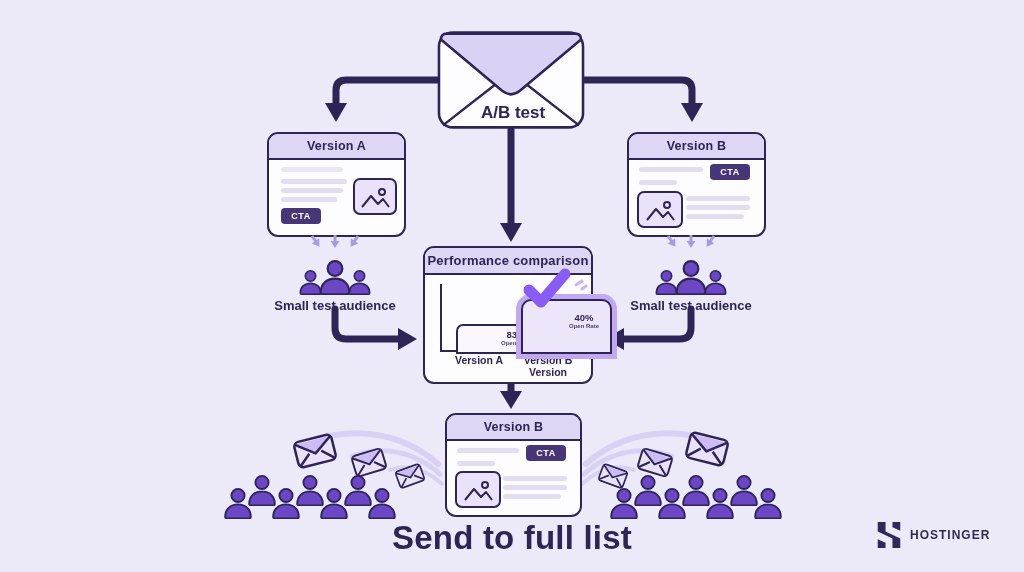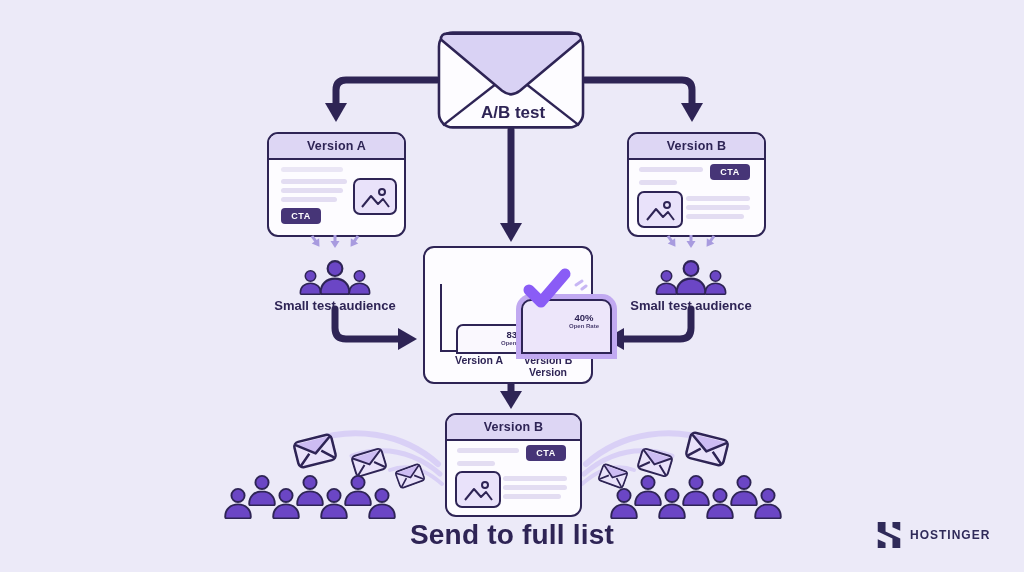--- a/index.html
+++ b/index.html
@@ -48,21 +48,21 @@
   .bar .m{font-size:6px;font-weight:700;color:#4A3E70;}
   .bar-b .v{margin-top:11px;}
   .bar-label{position:absolute;top:106px;transform:translateX(-50%);font-size:10.5px;font-weight:700;
              text-align:center;line-height:1.15;white-space:nowrap;}
   .check-wrap{position:absolute;left:92px;top:18px;z-index:4;}
   .spark{position:absolute;left:148px;top:27px;z-index:4;}
   
   .fly{position:absolute;z-index:2;line-height:0;}
   
   .send-label{position:absolute;left:362px;top:519px;width:300px;text-align:center;
-              font-size:28px;font-weight:700;letter-spacing:.2px;z-index:2;}
+              font-size:33px;font-weight:700;letter-spacing:.2px;z-index:2;}
   .logo{position:absolute;left:876px;top:521px;display:flex;align-items:center;gap:8px;z-index:2;}
   .logo-text{font-size:12px;font-weight:700;letter-spacing:1px;color:#2F2A59;}
 </style>
 </head>
 <body>
 
 <div class="stage">
 
   <svg id="connectors" width="1024" height="572" viewBox="0 0 1024 572">
 
@@ -208,20 +208,21 @@
           <svg viewBox="0 0 36 34">
             <circle cx="18" cy="9" r="7" fill="#6B46C5" stroke="#2E2455" stroke-width="2"></circle>
             <path d="M18 18.5 c-8.2 0 -13.6 5.4 -13.6 13 0 1.1 0.9 1.9 2 1.9 h23.2 c1.1 0 2 -0.8 2 -1.9 0 -7.6 -5.4 -13 -13.6 -13 z" fill="#6B46C5" stroke="#2E2455" stroke-width="2"></path>
           </svg>
         </span>
       </div>
     <div class="aud-label">Small test audience</div>
   </div>
 
   <div class="card" style="left:423px;top:246px;width:166px;height:134px;">
+    <div class="card-header" style="height:25px;font-size:13px;">Performance comparison</div>
     <div class="perf-axis"></div>
     <div class="bar bar-a">
       <div class="v">83%</div>
       <div class="m">Open Rate</div>
     </div>
     <div class="bar bar-b">
       <div class="v">40%</div>
       <div class="m">Open Rate</div>
     </div>
     <div class="check-wrap">

